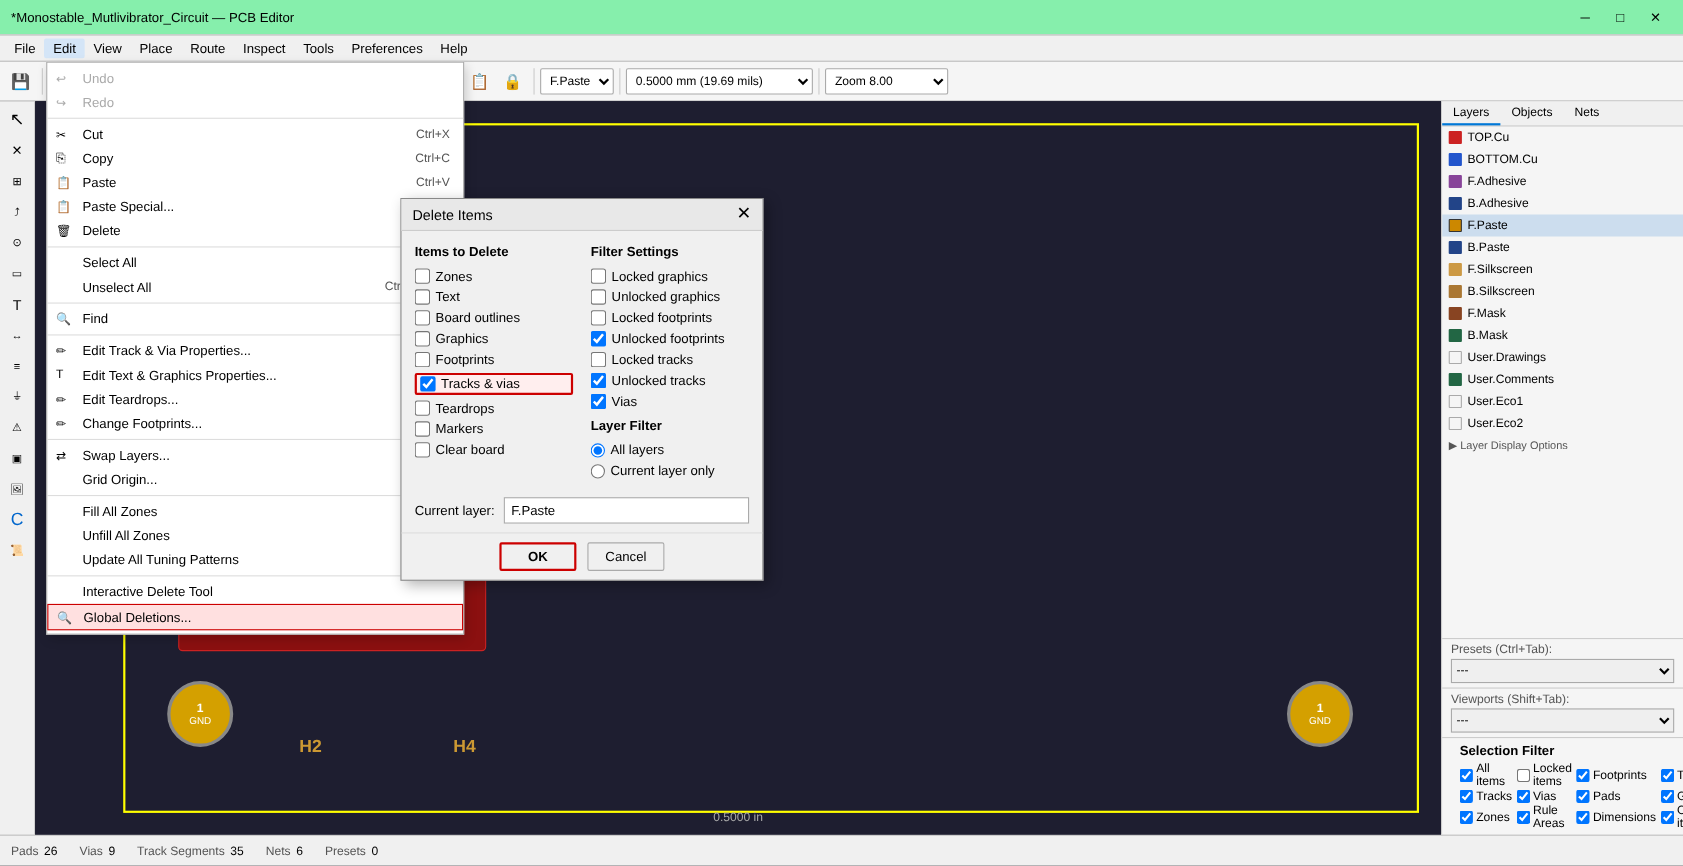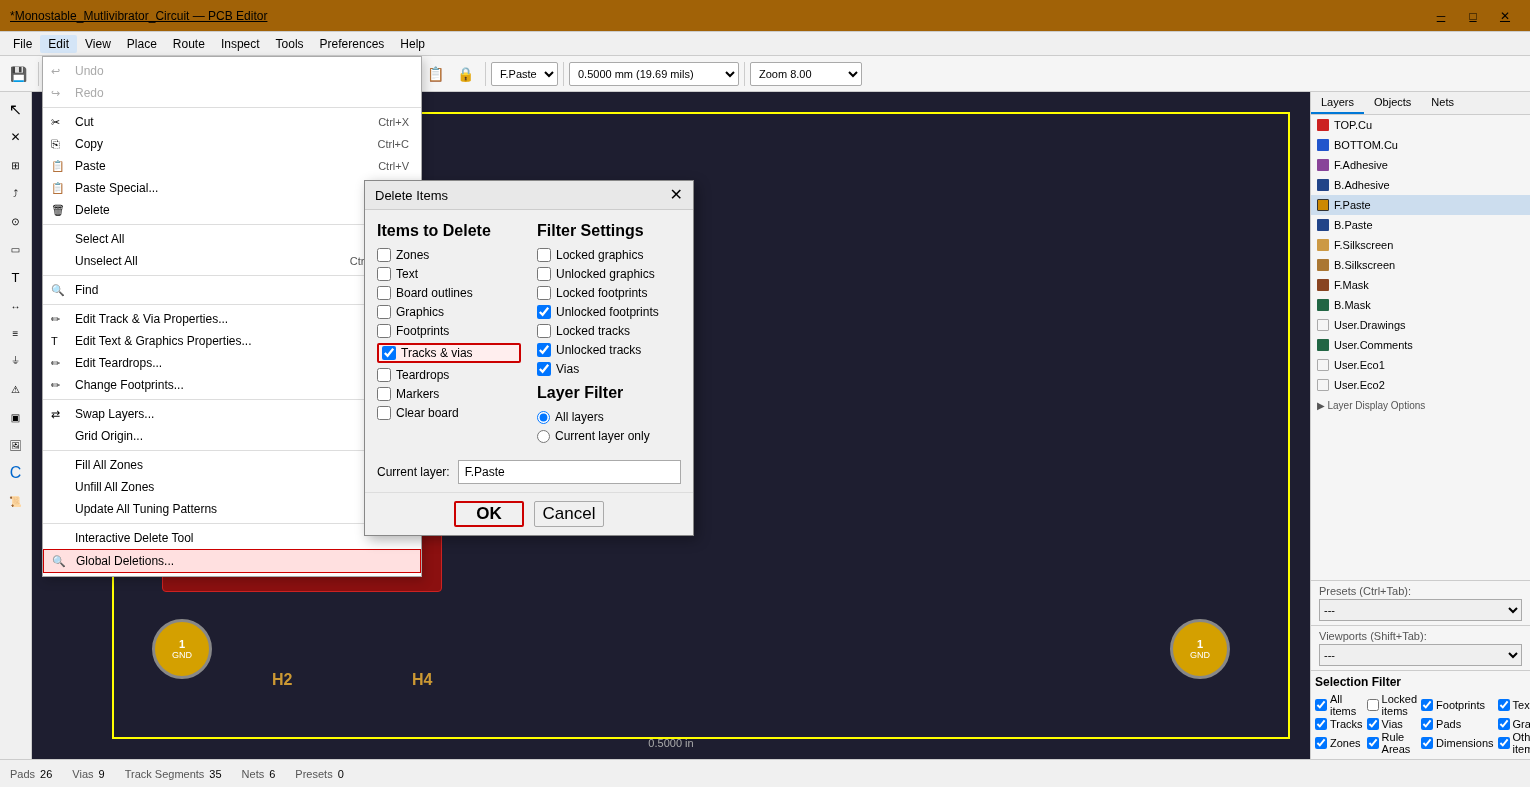--- a/index.html
+++ b/index.html
@@ -1,27 +1,26 @@
 <!DOCTYPE html>
 <html><head>
   <meta charset="utf-8">
   <style>
     * { box-sizing: border-box; margin: 0; padding: 0; }
     body { font-family: 'Segoe UI', Arial, sans-serif; font-size: 12px; background: #2b2b2b; color: #000; overflow: hidden; width: 1530px; height: 787px; }
 
     
     #titlebar {
-      background: #a16207;
+      background: #86efac;
       height: 32px;
       display: flex;
       align-items: center;
       padding: 0 10px;
       border-bottom: 1px solid #ccc;
       justify-content: space-between;
-      text-decoration: underline;
     }
     #titlebar .win-controls { display: flex; gap: 2px; }
     #titlebar .win-btn { width: 30px; height: 20px; background: transparent; border: none; cursor: pointer; font-size: 12px; display: flex; align-items: center; justify-content: center; }
 
     
     #menubar {
       background: #f0f0f0;
       height: 24px;
       display: flex;
       align-items: center;
@@ -155,21 +154,21 @@
     .panel-section {
       border-top: 1px solid #ccc;
       padding: 4px 8px;
     }
     .panel-section label { font-size: 11px; color: #555; display: block; margin-bottom: 2px; }
     .panel-select { width: 100%; height: 22px; font-size: 11px; border: 1px solid #aaa; }
 
     
     #sel-filter {
       border-top: 1px solid #ccc;
-      padding: 4px 4px;
+      padding: 4px 16px;
     }
     #sel-filter-header { font-weight: bold; font-size: 12px; margin-bottom: 4px; }
     .sf-grid {
       display: grid;
       grid-template-columns: 1fr 1fr 1fr 1fr;
       gap: 1px 4px;
     }
     .sf-item {
       display: flex; align-items: center; gap: 3px; font-size: 11px;
     }
@@ -240,21 +239,21 @@
     #delete-dialog .dlg-title { font-size: 13px; font-weight: 500; }
     #delete-dialog .dlg-close {
       background: none; border: none; cursor: pointer; font-size: 16px; line-height: 1;
     }
     #delete-dialog .dlg-body {
       padding: 12px;
       display: flex;
       gap: 16px;
     }
     .dlg-col { flex: 1; }
-    .dlg-section-title { font-size: 16px; font-weight: 600; margin-bottom: 8px; }
+    .dlg-section-title { font-size: 12px; font-weight: 600; margin-bottom: 8px; }
     .dlg-check {
       display: flex; align-items: center; gap: 5px;
       margin-bottom: 5px; font-size: 12px;
     }
     .dlg-check input[type=checkbox] { width: 14px; height: 14px; }
     .dlg-check.checked-highlight {
       background: #ffeeee;
       border: 2px solid #cc0000;
       padding: 1px 3px;
       border-radius: 2px;
@@ -282,21 +281,21 @@
     .dlg-buttons {
       padding: 8px 12px;
       display: flex;
       justify-content: center;
       gap: 10px;
       border-top: 1px solid #ddd;
     }
     .dlg-btn {
       min-width: 70px; height: 26px;
       border: 1px solid #aaa; background: #f0f0f0;
-      cursor: pointer; font-size: 17px;
+      cursor: pointer; font-size: 12px;
       border-radius: 2px;
     }
     .dlg-btn.primary {
       border: 2px solid #cc0000;
       font-weight: 600;
     }
 
     
     ::-webkit-scrollbar { width: 8px; }
     ::-webkit-scrollbar-track { background: #f0f0f0; }

